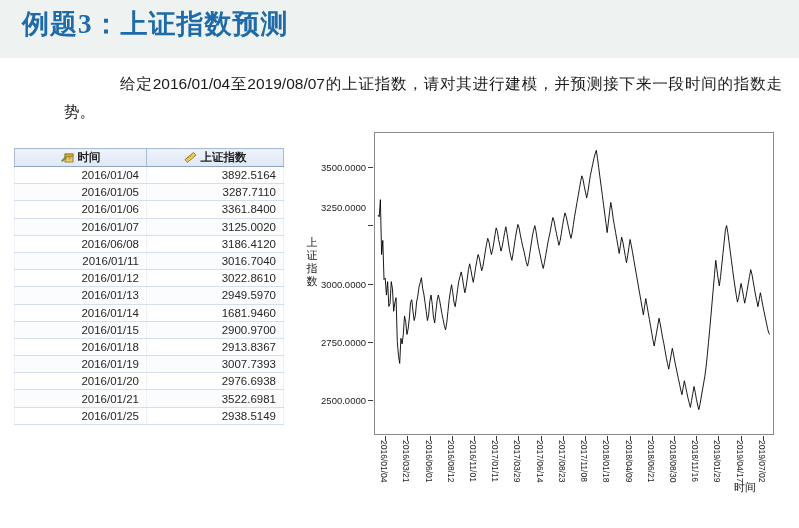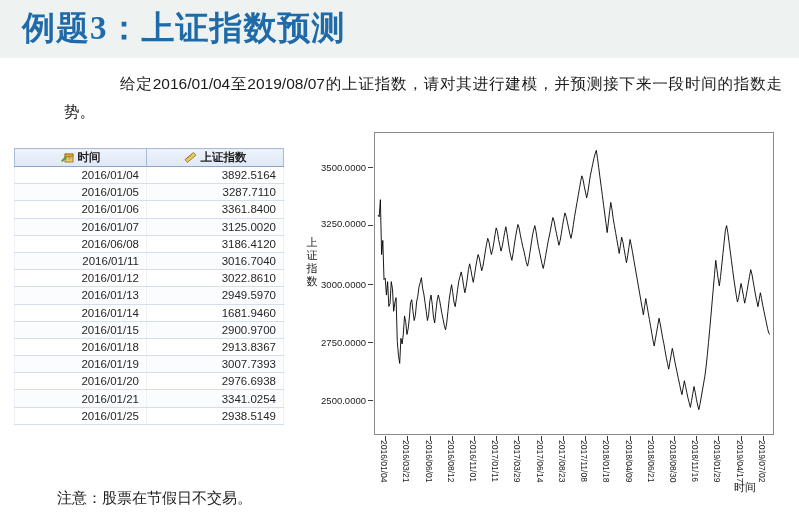--- a/index.html
+++ b/index.html
@@ -12,21 +12,21 @@
   #slide{position:absolute;inset:0;background:#fff;}
 
   
   .header-band{
     position:absolute;left:0;top:0;width:799px;height:58px;
     background:#eef3f1;
   }
   .slide-title{
     position:absolute;left:22px;top:6px;
     font-family:"Liberation Serif","DejaVu Serif",serif;
-    font-size:33px;font-weight:bold;color:#1f6aa8;
+    font-size:27px;font-weight:bold;color:#1f6aa8;
     letter-spacing:1px;white-space:nowrap;
   }
 
   
   .body-para{
     position:absolute;left:64px;top:70px;width:718px;
     font-size:15.5px;color:#1a1a1a;line-height:28px;
     text-indent:56px;text-align:justify;
   }
 
@@ -199,21 +199,21 @@
         <tr>
           <td class="col-date">2016/01/19</td>
           <td class="col-val">3007.7393</td>
         </tr>
         <tr>
           <td class="col-date">2016/01/20</td>
           <td class="col-val">2976.6938</td>
         </tr>
         <tr>
           <td class="col-date">2016/01/21</td>
-          <td class="col-val">3341.0254</td>
+          <td class="col-val">3522.6981</td>
         </tr>
         <tr>
           <td class="col-date">2016/01/25</td>
           <td class="col-val">2938.5149</td>
         </tr>
       </tbody>
   </table>
 
   <div class="chart-wrap">
 
@@ -224,21 +224,21 @@
         <i>数</i>
       </div>
 
     <div class="y-ticklabels">
         <span style="top: 272.038px;">2500.0000</span>
         <div class="y-tickmark" style="top: 272.038px;"></div>
         <span style="top: 213.769px;">2750.0000</span>
         <div class="y-tickmark" style="top: 213.769px;"></div>
         <span style="top: 155.5px;">3000.0000</span>
         <div class="y-tickmark" style="top: 155.5px;"></div>
-        <span style="top: 95px;">3250.0000</span>
+        <span style="top: 79px;">3250.0000</span>
         <div class="y-tickmark" style="top: 97.2308px;"></div>
         <span style="top: 38.9615px; margin-left: 25px;">3500.0000</span>
         <div class="y-tickmark" style="top: 38.9615px;"></div>
       </div>
 
     <div class="plot-frame">
       <svg class="plot-svg" viewBox="0 0 400 303" preserveAspectRatio="none">
         <polyline id="series-path" fill="none" stroke="#000000" stroke-width="0.9" stroke-linejoin="round" vector-effect="non-scaling-stroke" points="3.00,82.51 4.21,84.37 5.42,67.13 6.64,122.37 7.85,108.15 9.06,147.54 10.27,146.14 11.49,163.15 12.70,149.64 13.91,174.57 15.12,171.54 16.34,149.64 17.55,156.86 18.76,179.47 19.97,170.85 21.18,165.72 22.40,210.00 23.61,224.22 24.82,231.91 26.03,206.74 27.25,212.33 28.46,202.54 29.67,184.13 30.88,189.96 32.10,202.78 33.31,197.18 34.52,186.23 35.73,170.61 36.94,167.82 38.16,179.47 39.37,188.79 40.58,183.66 41.79,170.15 43.01,164.32 44.22,155.00 45.43,150.57 46.64,145.67 47.86,156.16 49.07,161.99 50.28,170.61 51.49,179.47 52.70,188.79 53.92,182.97 55.13,168.98 56.34,163.15 57.55,172.48 58.77,185.30 59.98,191.12 61.19,179.47 62.40,168.98 63.62,163.15 64.83,167.82 66.04,174.81 67.25,181.80 68.46,187.63 69.68,193.92 70.89,198.12 72.10,191.12 73.31,179.47 74.53,167.82 75.74,159.66 76.95,152.67 78.16,160.82 79.38,170.15 80.59,174.81 81.80,166.65 83.01,157.33 84.22,149.17 85.44,144.51 86.65,139.85 87.86,145.67 89.07,153.83 90.29,160.82 91.50,155.00 92.71,146.84 93.92,137.52 95.14,131.69 96.35,137.52 97.56,144.51 98.77,150.33 99.98,143.34 101.20,135.18 102.41,128.19 103.62,122.37 104.83,125.86 106.05,132.85 107.26,138.68 108.47,134.02 109.68,127.03 110.90,118.87 112.11,111.88 113.32,106.05 114.53,109.55 115.74,116.54 116.96,122.37 118.17,117.70 119.38,110.71 120.59,102.55 121.81,95.56 123.02,99.06 124.23,107.22 125.44,113.04 126.66,118.87 127.87,114.21 129.08,107.22 130.29,100.22 131.50,94.40 132.72,101.39 133.93,109.55 135.14,117.70 136.35,123.53 137.57,128.19 138.78,121.20 139.99,113.04 141.20,104.88 142.42,97.89 143.63,92.07 144.84,95.56 146.05,102.55 147.26,108.38 148.48,114.21 149.69,118.87 150.90,124.70 152.11,130.52 153.33,134.02 154.54,128.19 155.75,120.03 156.96,111.88 158.18,103.72 159.39,97.89 160.60,93.23 161.81,99.06 163.02,107.22 164.24,114.21 165.45,120.03 166.66,125.86 167.87,131.69 169.09,136.35 170.30,130.52 171.51,123.53 172.72,116.54 173.94,109.55 175.15,103.72 176.36,97.89 177.57,90.90 178.78,85.07 180.00,88.57 181.21,95.56 182.42,101.39 183.63,107.22 184.85,113.04 186.06,108.38 187.27,101.39 188.48,93.23 189.70,86.24 190.91,80.41 192.12,83.91 193.33,89.73 194.54,95.56 195.76,101.39 196.97,106.05 198.18,100.22 199.39,92.07 200.61,83.91 201.82,76.92 203.03,69.92 204.24,62.93 205.46,55.94 206.67,48.95 207.88,43.12 209.09,46.62 210.30,53.61 211.52,59.43 212.73,65.26 213.94,59.43 215.15,51.28 216.37,43.12 217.58,37.29 218.79,31.47 220.00,25.64 221.22,20.98 222.43,17.48 223.64,25.64 224.85,34.96 226.06,44.28 227.28,53.61 228.49,62.93 229.70,72.25 230.91,81.58 232.13,90.90 233.34,100.22 234.55,89.73 235.76,79.25 236.98,69.92 238.19,76.92 239.40,86.24 240.61,93.23 241.82,100.22 243.04,107.22 244.25,114.21 245.46,121.20 246.67,113.04 247.89,104.88 249.10,109.55 250.31,116.54 251.52,123.53 252.74,130.52 253.95,123.53 255.16,115.37 256.37,107.22 257.58,113.04 258.80,120.03 260.01,127.03 261.22,134.02 262.43,141.01 263.65,148.00 264.86,155.00 266.07,161.99 267.28,168.98 268.50,175.97 269.71,182.97 270.92,174.81 272.13,166.65 273.34,173.64 274.56,180.63 275.77,187.63 276.98,194.62 278.19,201.61 279.41,208.60 280.62,214.43 281.83,207.44 283.04,200.45 284.26,193.45 285.47,186.46 286.68,192.29 287.89,199.28 289.10,206.27 290.32,212.10 291.53,219.09 292.74,226.08 293.95,231.91 295.17,237.74 296.38,230.75 297.59,223.75 298.80,216.76 300.02,222.59 301.23,229.58 302.44,235.41 303.65,241.23 304.86,247.06 306.08,252.89 307.29,258.72 308.50,263.38 309.71,256.38 310.93,249.39 312.14,255.22 313.35,261.05 314.56,266.87 315.78,271.53 316.99,276.20 318.20,269.20 319.41,262.21 320.62,255.22 321.84,261.05 323.05,268.04 324.26,273.87 325.47,278.53 326.69,272.70 327.90,265.71 329.11,258.72 330.32,251.72 331.54,244.73 332.75,235.41 333.96,223.75 335.17,210.93 336.38,198.12 337.60,184.13 338.81,170.15 340.02,156.16 341.23,142.18 342.45,128.19 343.66,137.52 344.87,146.84 346.08,153.83 347.30,144.51 348.51,132.85 349.72,121.20 350.93,109.55 352.14,97.89 353.36,93.23 354.57,100.22 355.78,109.55 356.99,118.87 358.21,128.19 359.42,137.52 360.63,146.84 361.84,155.00 363.06,163.15 364.27,170.15 365.48,165.48 366.69,158.49 367.90,151.50 369.12,157.33 370.33,164.32 371.54,171.31 372.75,165.48 373.97,158.49 375.18,151.50 376.39,144.51 377.60,137.52 378.82,142.18 380.03,149.17 381.24,156.16 382.45,163.15 383.66,168.98 384.88,174.81 386.09,167.82 387.30,160.82 388.51,166.65 389.73,173.64 390.94,179.47 392.15,185.30 393.36,191.12 394.58,196.95 395.79,201.61 397.00,202.78"></polyline>
       </svg>
     </div>
@@ -278,15 +278,14 @@
         <div class="x-tickmark" style="left: 344.444px;"></div>
         <span style="left: 370.667px;">2019/04/17</span>
         <div class="x-tickmark" style="left: 366.667px;"></div>
         <span style="left: 392.889px;">2019/07/02</span>
         <div class="x-tickmark" style="left: 388.889px;"></div>
       </div>
 
     <div class="x-axis-title">时间</div>
   </div>
 
-  <div class="note">注意：股票在节假日不交易。</div>
 
 </div>
 
 </body></html>

